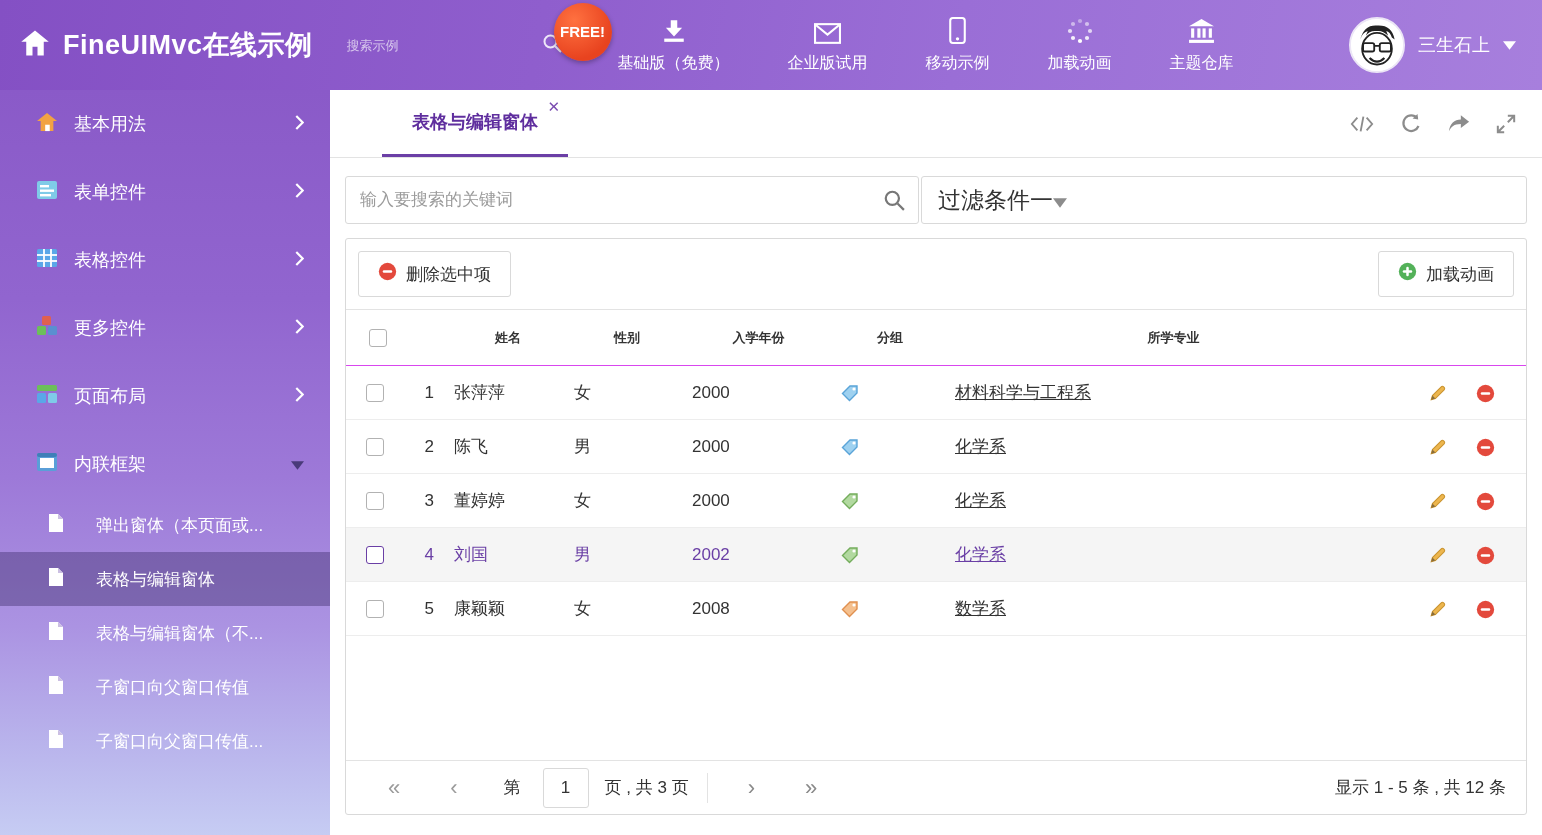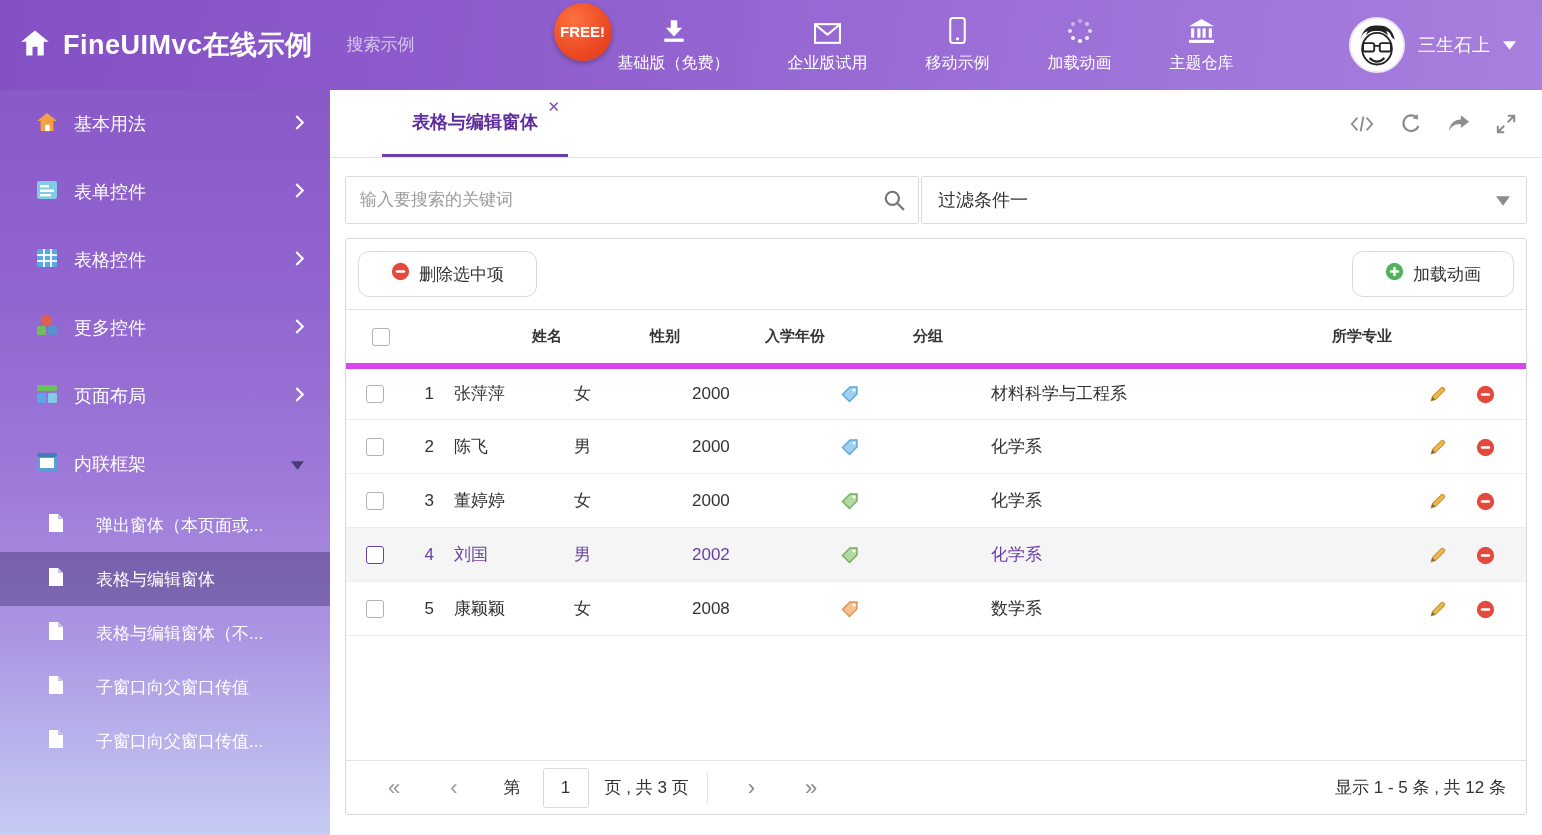--- a/index.html
+++ b/index.html
@@ -5,21 +5,21 @@
   * { margin:0; padding:0; box-sizing:border-box; }
   html,body { width:1542px; height:835px; overflow:hidden; font-family:"Liberation Sans","DejaVu Sans",sans-serif; background:#fff; }
   .app { width:1542px; height:835px; display:flex; flex-direction:column; }
 
   
   .topbar { height:90px; flex:0 0 90px; display:flex; align-items:center; position:relative;
     background:linear-gradient(100deg,#8450c4 0%,#8f5ecd 35%,#9a6ed6 62%,#a77fdd 100%); color:#fff; z-index:5; }
   .brand { display:flex; align-items:center; gap:13px; padding-left:20px; cursor:pointer; }
   .brand-title { font-size:27px; font-weight:bold; letter-spacing:.5px; }
   .topsearch { margin-left:34px; display:flex; align-items:center; width:215px; gap:8px; }
-  .topsearch input { flex:1; background:transparent; border:none; outline:none; color:#fff; font-size:17px; font-family:Liberation Sans, sans-serif; }
+  .topsearch input { flex:1; background:transparent; border:none; outline:none; color:#fff; font-size:13px; font-family:Liberation Sans, sans-serif; }
   .topsearch input::placeholder { color:rgba(255,255,255,.65); }
   .topnav { display:flex; margin-left:56px; gap:58px; }
   .nav-item { position:relative; display:flex; flex-direction:column; align-items:center; gap:9px; font-size:16px; cursor:pointer; white-space:nowrap; }
   .nav-item .nicon { height:27px; display:flex; align-items:flex-end; }
   .free-badge { position:absolute; left:-64px; top:-14px; width:58px; height:58px; border-radius:50%;
     background:radial-gradient(circle at 35% 30%, #ff7140, #e8431f 70%); color:#fff; font-weight:bold; font-size:15px;
     display:flex; align-items:center; justify-content:center; box-shadow:0 2px 5px rgba(0,0,0,.3); }
   .user { margin-left:auto; margin-right:26px; display:flex; align-items:center; gap:13px; cursor:pointer; }
   .avatar { width:56px; height:56px; border-radius:50%; background:#fff; overflow:hidden; flex:0 0 56px; border:2px solid #ece6f6; }
   .user-name { font-size:18px; }
@@ -44,38 +44,38 @@
   .tab-close { position:absolute; top:9px; right:8px; color:#7a4cb0; font-size:15px; font-weight:bold; line-height:1; cursor:pointer; }
   .tab-actions { position:absolute; right:26px; top:0; height:100%; display:flex; align-items:center; gap:26px; color:#8c8c8c; }
   .tab-actions > span { cursor:pointer; display:inline-flex; }
 
   .content { flex:1; display:flex; flex-direction:column; padding:18px 15px 20px 15px; min-height:0; }
   .filter-row { display:flex; gap:2px; flex:0 0 48px; }
   .kw-box { flex:1; display:flex; align-items:center; border:1px solid #d9d9d9; border-radius:3px; height:48px; }
   .kw-box input { flex:1; border:none; outline:none; font-size:17px; padding:0 14px; color:#555; font-family:inherit; }
   .kw-box input::placeholder { color:#9b9b9b; }
   .kw-search-btn { width:48px; height:100%; display:flex; align-items:center; justify-content:center; color:#777; cursor:pointer; }
-  .dd-box { flex:1; display:flex; align-items:center; justify-content:space-between; border:1px solid #d9d9d9; border-radius:3px; height:48px; padding:0 16px; font-size:18px; color:#333; cursor:pointer; }
+  .dd-box { flex:1; display:flex; align-items:center; justify-content:flex-start; border:1px solid #d9d9d9; border-radius:3px; height:48px; padding:0 16px; font-size:23px; color:#333; cursor:pointer; }
   .dd-box .caret { color:#8c8c8c; }
 
   .panel { margin-top:14px; flex:1; border:1px solid #d9d9d9; border-radius:3px; display:flex; flex-direction:column; min-height:0; }
   .toolbar { padding:12px 12px; display:flex; }
-  .btn { display:inline-flex; align-items:center; gap:9px; border:1px solid #d9d9d9; border-radius:11px; background:#fff; padding:0 32px; height:46px; font-size:17px; color:#333; cursor:pointer; font-family:inherit; }
+  .btn { display:inline-flex; align-items:center; gap:9px; border:1px solid #d9d9d9; border-radius:3px; background:#fff; padding:0 19px; height:46px; font-size:17px; color:#333; cursor:pointer; font-family:inherit; }
   .btn-add { margin-left:auto; }
 
   table.grid { width:100%; border-collapse:collapse; table-layout:fixed; }
-  .grid th { border-top:1px solid #e3e3e3; border-bottom:6px solid #d946ef; height:56px; font-size:15px; font-weight:bold; color:#333; text-align:right; padding:0 6px; }
+  .grid th { border-top:1px solid #e3e3e3; border-bottom:1px solid #d946ef; height:56px; font-size:13px; font-weight:bold; color:#333; text-align:center; padding:0 6px; }
   .grid td { border-bottom:1px solid #ededed; height:54px; font-size:17px; color:#333; padding:0 6px; }
   .col-cb { width:50px; } .col-idx { width:52px; } .col-name { width:120px; } .col-gender { width:118px; }
   .col-year { width:145px; } .col-group { width:118px; } .col-actions { width:128px; }
   .cell-idx { text-align:right; padding-right:14px !important; }
   .cb { display:inline-block; width:18px; height:18px; border:1px solid #b2b2b2; border-radius:3px; background:#fff; margin-left:14px; cursor:pointer; vertical-align:middle; }
   tr.selected td { background:#f5f5f5; color:#6a3fa5; }
   tr.selected .cb { border-color:#6a3fa5; }
-  a.major-link { color:inherit; cursor:pointer;margin-left:36px; }
+  a.major-link { color:inherit; text-decoration:underline; cursor:pointer; }
   .actions-cell { text-align:right; padding-right:36px !important; white-space:nowrap; }
   .actions-cell .act { display:inline-flex; margin-left:24px; cursor:pointer; vertical-align:middle; }
   .tag { display:inline-flex; vertical-align:middle; margin-left:4px; }
   .tag-blue path { fill:#9ed1f0; stroke:#5aa4d8; } .tag-blue circle { fill:#fff; }
   .tag-green path { fill:#b2d9a0; stroke:#74ad5c; } .tag-green circle { fill:#fff; }
   .tag-orange path { fill:#f5c08e; stroke:#e09050; } .tag-orange circle { fill:#fff; }
 
   .grid-spacer { flex:1; }
   .pager { flex:0 0 54px; border-top:1px solid #e3e3e3; display:flex; align-items:center; padding:0 20px; font-size:17px; color:#333; gap:6px; }
   .pg-btn { color:#9b9b9b; font-size:22px; padding:0 22px; cursor:pointer; user-select:none; }

